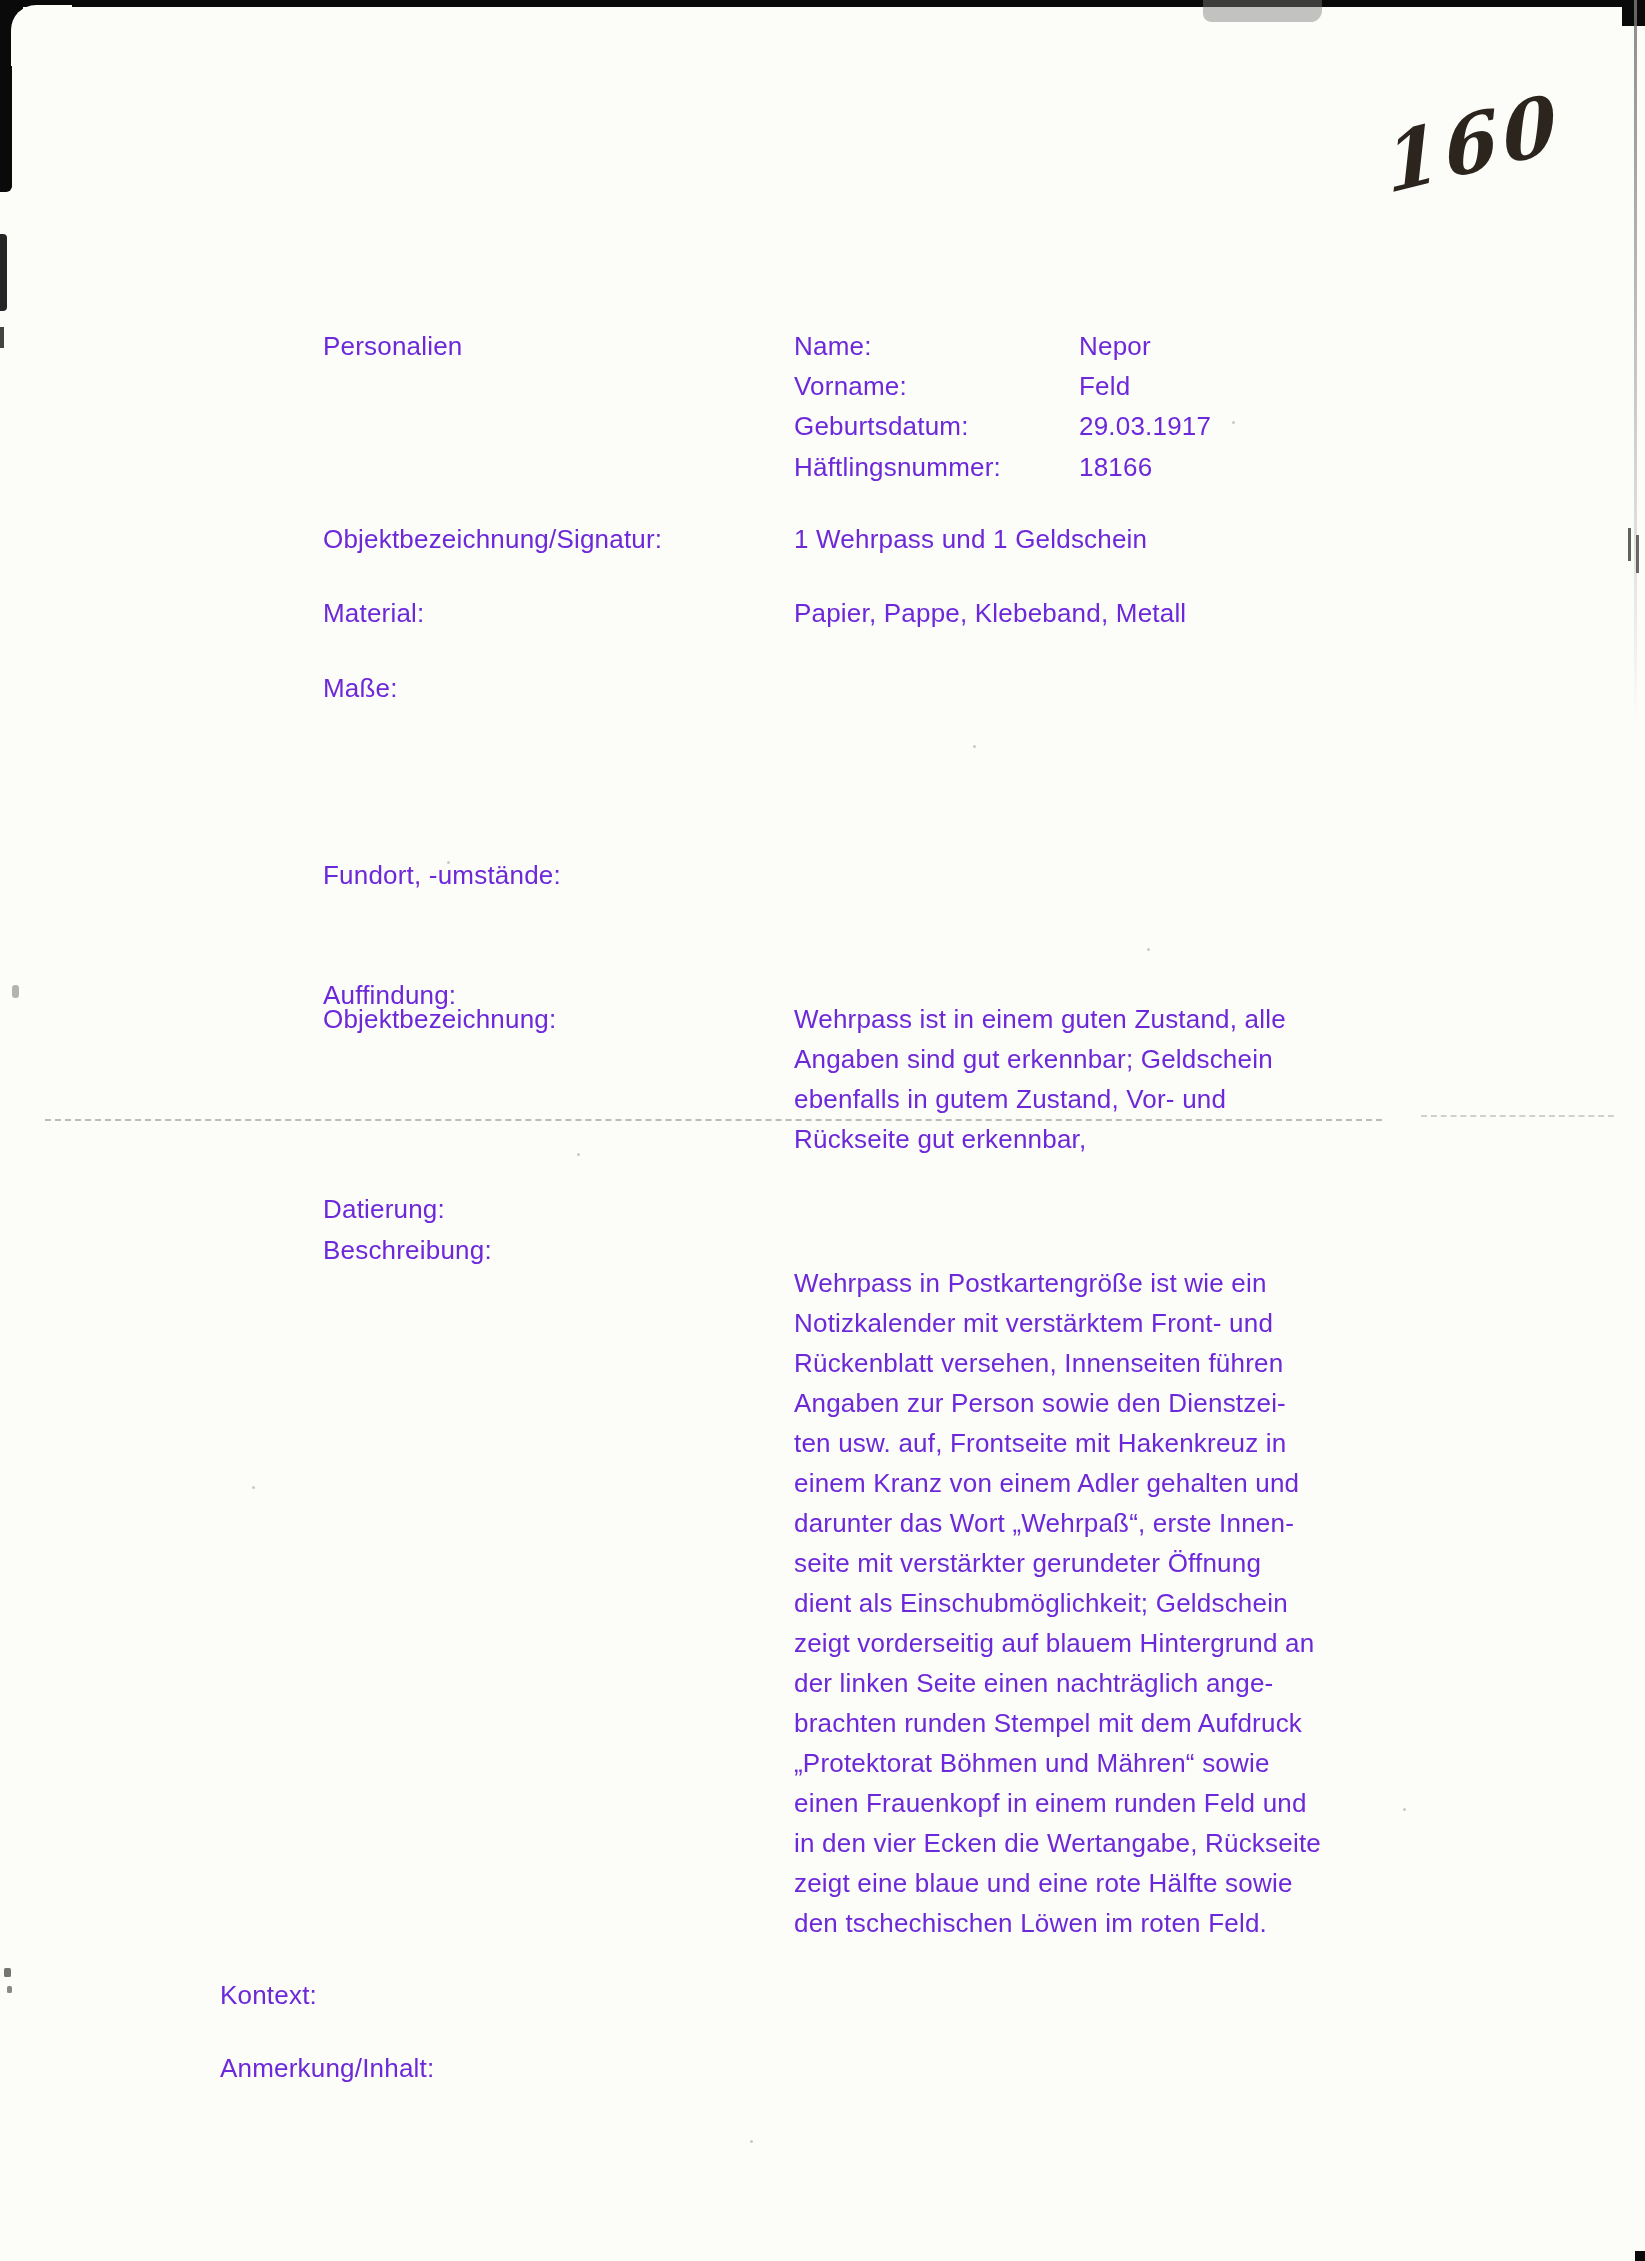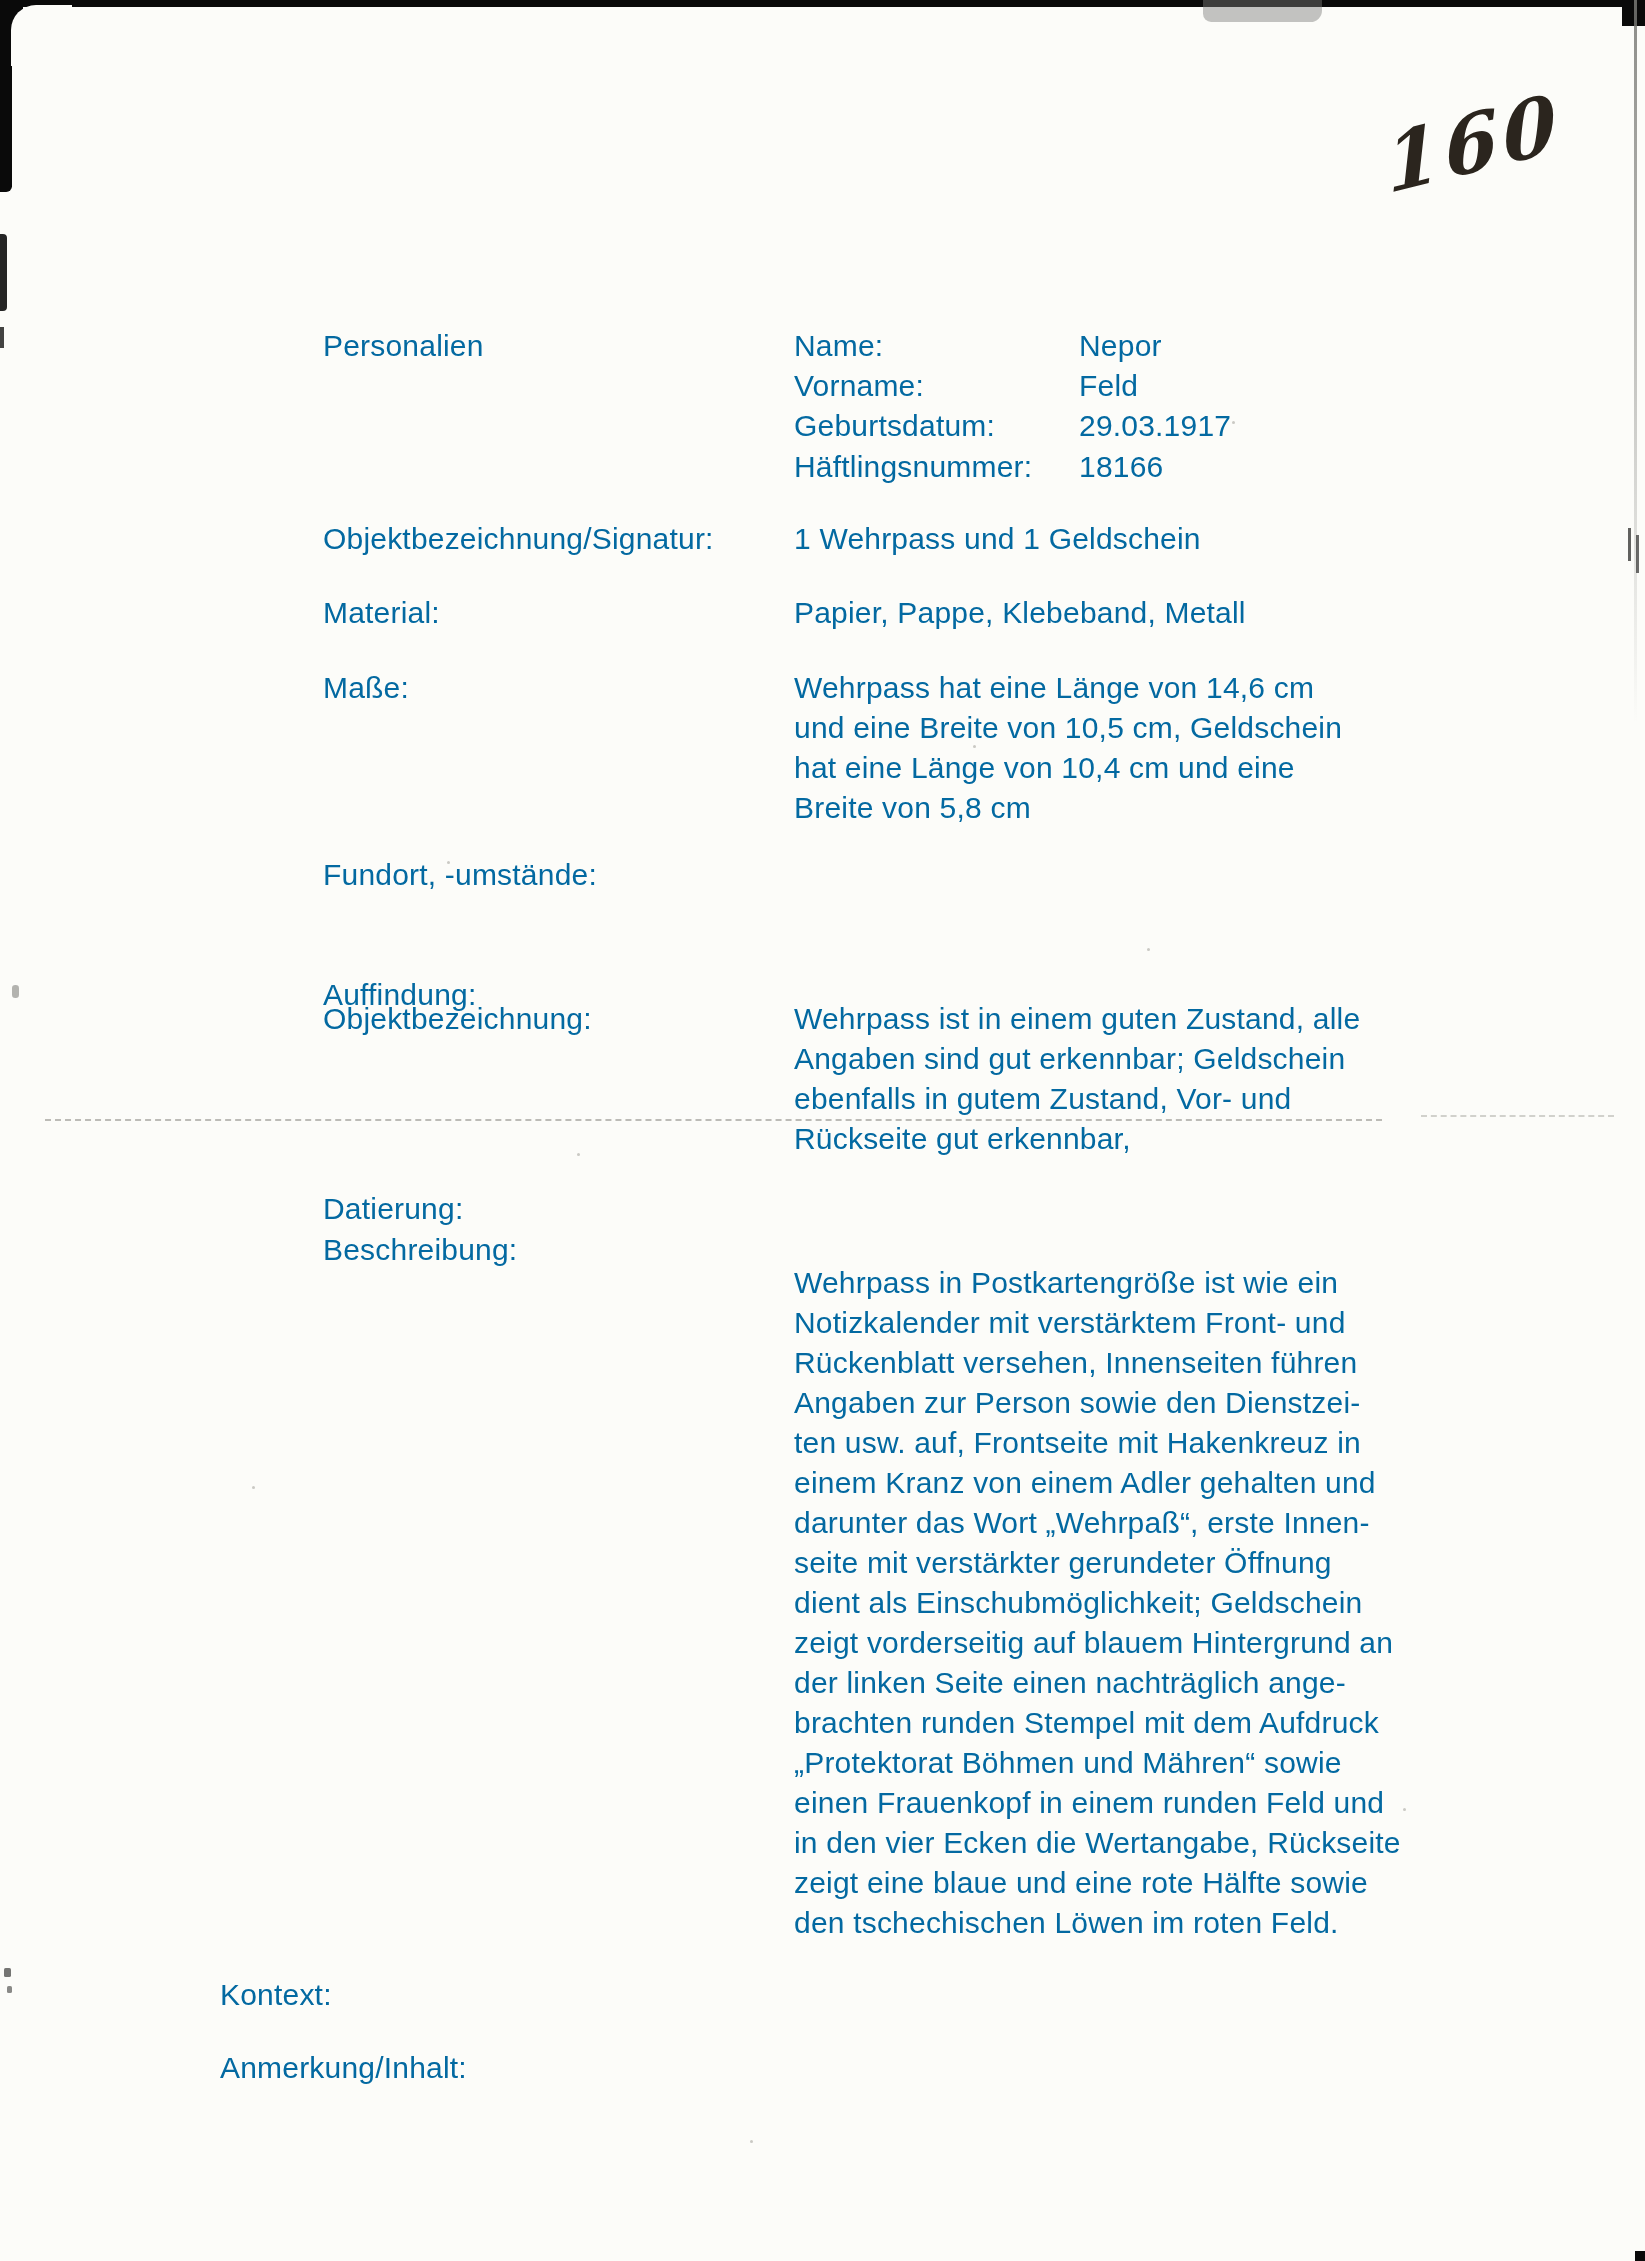--- a/index.html
+++ b/index.html
@@ -8,23 +8,23 @@
     background:#e9e9e7;
     font-family:"Liberation Sans", sans-serif;
     overflow:hidden;
   }
   .page {
     position:absolute; inset:0;
     background:#fcfcf9;
   }
   .txt {
     position:absolute;
-    font-size:30px;
+    font-size:26px;
     line-height:40px;
-    color:#0369a1;
+    color:#6d28d9;
     letter-spacing:0.2px;
     white-space:pre-line;
   }
   .handwritten {
     position:absolute;
     left:1384px; top:97px;
     font-family:"DejaVu Serif", serif;
     font-style:italic;
     font-weight:600;
     font-size:79px;
@@ -75,24 +75,20 @@
   <div class="txt" style="left:794px;  top:447px;">Häftlingsnummer:</div>
   <div class="txt" style="left:1079px; top:447px;">18166</div>
 
   <div class="txt" style="left:323px; top:519px;">Objektbezeichnung/Signatur:</div>
   <div class="txt" style="left:794px; top:519px;">1 Wehrpass und 1 Geldschein</div>
 
   <div class="txt" style="left:323px; top:593px;">Material:</div>
   <div class="txt" style="left:794px; top:593px;">Papier, Pappe, Klebeband, Metall</div>
 
   <div class="txt" style="left:323px; top:668px;">Maße:</div>
-  <div class="txt" style="left:794px; top:668px;">Wehrpass hat eine Länge von 14,6 cm
-und eine Breite von 10,5 cm, Geldschein
-hat eine Länge von 10,4 cm und eine
-Breite von 5,8 cm</div>
 
   <div class="txt" style="left:323px; top:855px;">Fundort, -umstände:</div>
 
   <div class="txt" style="left:323px; top:927px;margin-top:48px;">Auffindung:</div>
 
   <div class="txt" style="left:323px; top:999px;">Objektbezeichnung:</div>
   <div class="txt" style="left:794px; top:999px;">Wehrpass ist in einem guten Zustand, alle
 Angaben sind gut erkennbar;  Geldschein
 ebenfalls in gutem Zustand, Vor- und
 Rückseite gut erkennbar,</div>

